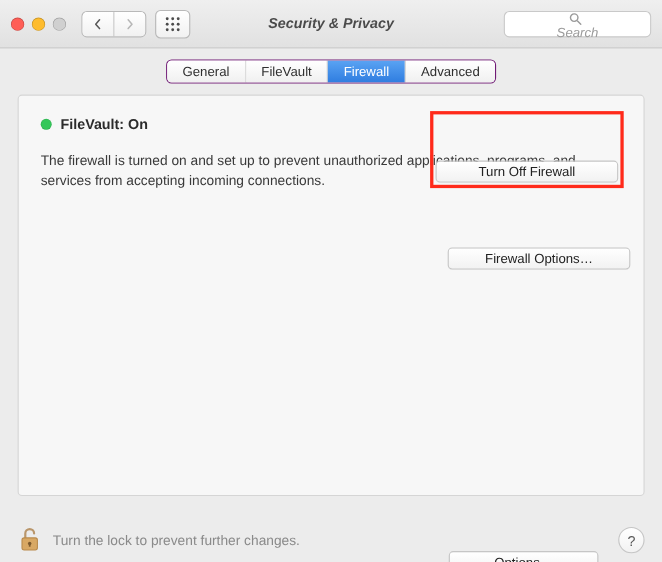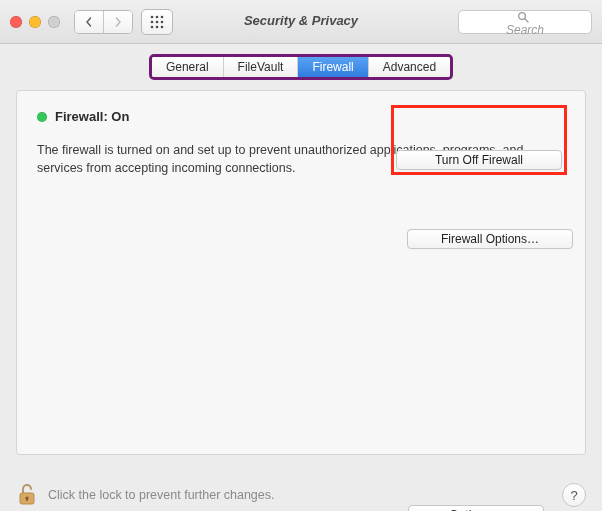--- a/index.html
+++ b/index.html
@@ -86,21 +86,21 @@
   .search span { font-size: 12px; }
 
   
   .tab-row {
     display: flex;
     justify-content: center;
     padding-top: 10px;
   }
   .tabs {
     display: inline-flex;
-    border: 3px solid #701a75;
+    border: 1px solid #701a75;
     border-radius: 5px;
     overflow: hidden;
     background: #fdfdfd;
   }
   .tab {
     padding: 3px 14px;
     font-size: 12px;
     background: linear-gradient(#ffffff, #f0f0f0);
     color: #2f2f2f;
     border-right: 1px solid #cfcfcf;
@@ -257,21 +257,21 @@
     <div class="tab active">Firewall</div>
     <div class="tab">Advanced</div>
   </div>
 </div>
 
 <div class="panel-wrap">
   <div class="panel">
 
     <div class="status-row">
       <span class="status-dot"></span>
-      <span class="status-label">Firewall: On</span>
+      <span class="status-label">FileVault: On</span>
     </div>
 
     <div class="turn-off-wrap">
       <span class="mac-btn">Turn Off Firewall</span>
     </div>
 
     <div class="desc">The firewall is turned on and set up to prevent unauthorized applications, programs, and services from accepting incoming connections.</div>
 
     <div class="options-wrap">
       <span class="mac-btn">Firewall Options…</span>
@@ -282,17 +282,17 @@
 
 <div class="footer">
   <div class="lock">
     <svg width="20" height="24" viewBox="0 0 20 24">
       <path d="M6 10 V6 a4 4 0 0 1 8 0" fill="none" stroke="#b9966b" stroke-width="2" stroke-linecap="round"></path>
       <rect x="3" y="10" width="14" height="11" rx="2" fill="#d8a864" stroke="#b98a4c"></rect>
       <circle cx="10" cy="15" r="1.6" fill="#7c5a2e"></circle>
       <rect x="9.2" y="15" width="1.6" height="3" fill="#7c5a2e"></rect>
     </svg>
   </div>
-  <div class="lock-text">Click the lock to prevent further changes.</div>
+  <div class="lock-text">Turn the lock to prevent further changes.</div>
   <div class="spacer"></div>
   <span class="mac-btn adv-btn">Options…</span>
   <div class="help">?</div>
 </div>
 
 </body></html>

